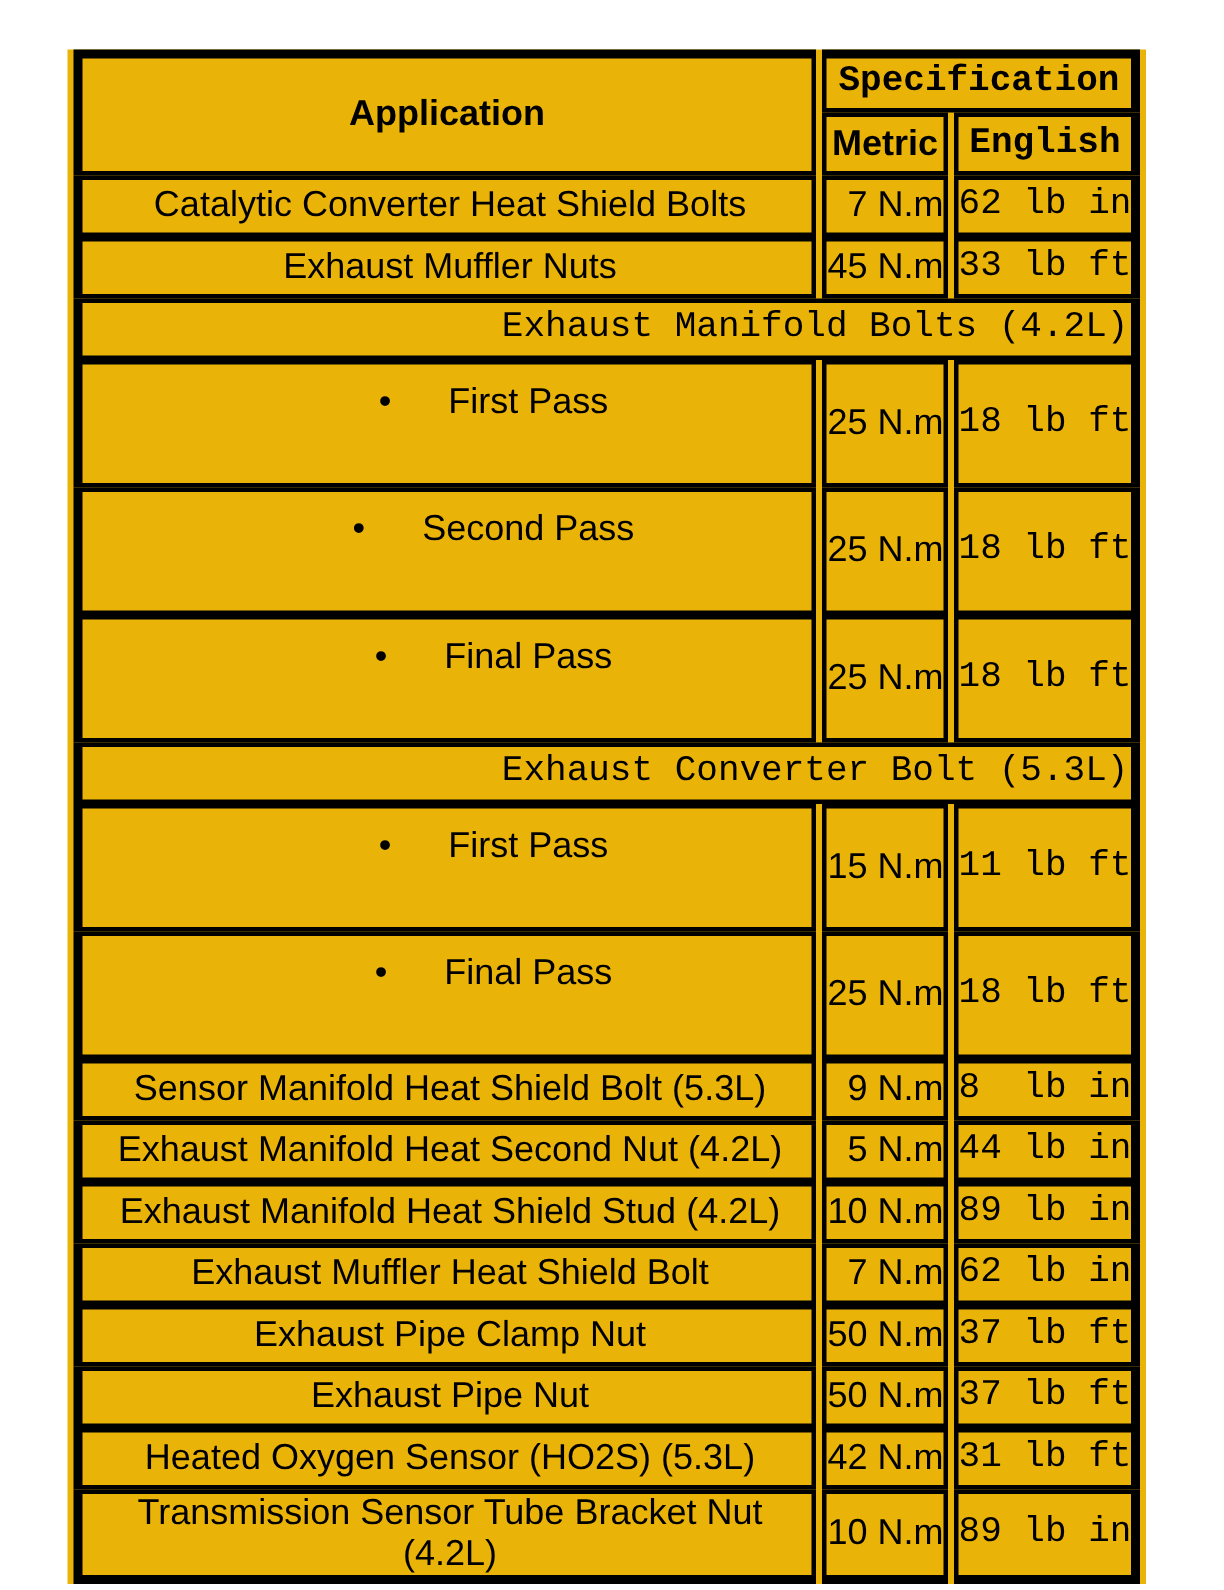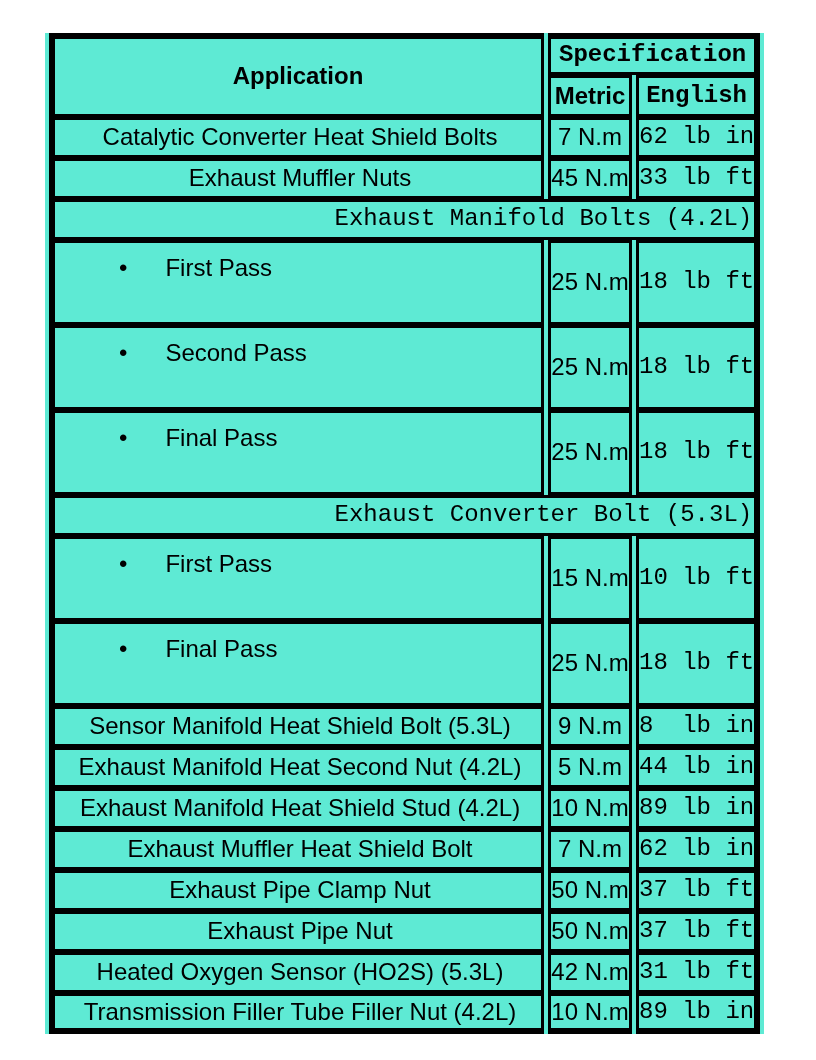--- a/index.html
+++ b/index.html
@@ -11,21 +11,21 @@
     color: #000000;
     position: relative;
   }
   .spec-table {
     position: absolute;
     left: 45px;
     top: 33px;
     border-collapse: separate;
     border-spacing: 4px 0;
     table-layout: fixed;
-    background: #5eead4;
+    background: #eab308;
   }
   .spec-table col.c-app { width: 495px; }
   .spec-table col.c-metric { width: 84px; }
   .spec-table col.c-english { width: 105px; }
   th, td {
     box-sizing: border-box;
     border: 3px solid #000000;
     font-size: 24px;
     line-height: 1.12;
     overflow: hidden;
@@ -48,27 +48,27 @@
     text-align: center;
     vertical-align: middle;
     padding: 0 2px 0 6px;
   }
   td.section-cell {
     text-align: right;
     vertical-align: middle;
     padding: 0 2px 0 6px;
   }
   td.value-cell {
-    text-align: center;
+    text-align: right;
     vertical-align: middle;
     white-space: pre;
     padding: 0;
   }
   td.bullet-cell {
-    text-align: left;
+    text-align: center;
     vertical-align: top;
     padding: 12px 2px 0 64px;
   }
   .bullet-dot { display: inline-block; }
   .bullet-text { margin-left: 38px; }
 </style>
 </head>
 <body>
 
 <table class="spec-table">
@@ -115,21 +115,21 @@
         <td class="bullet-cell b-left"><span class="bullet-dot">•</span><span class="bullet-text">Final Pass</span></td>
         <td class="value-cell">25 N.m</td>
         <td class="value-cell b-right">18 lb ft</td>
       </tr>
       <tr class="row-section">
         <td colspan="3" class="section-cell b-left b-right">Exhaust Converter Bolt (5.3L)</td>
       </tr>
       <tr class="row-bullet">
         <td class="bullet-cell b-left"><span class="bullet-dot">•</span><span class="bullet-text">First Pass</span></td>
         <td class="value-cell">15 N.m</td>
-        <td class="value-cell b-right">10 lb ft</td>
+        <td class="value-cell b-right">11 lb ft</td>
       </tr>
       <tr class="row-bullet">
         <td class="bullet-cell b-left"><span class="bullet-dot">•</span><span class="bullet-text">Final Pass</span></td>
         <td class="value-cell">25 N.m</td>
         <td class="value-cell b-right">18 lb ft</td>
       </tr>
       <tr class="row-item">
         <td class="app-cell b-left">Sensor Manifold Heat Shield Bolt (5.3L)</td>
         <td class="value-cell">9 N.m</td>
         <td class="value-cell b-right">8  lb in</td>
@@ -158,18 +158,18 @@
         <td class="app-cell b-left">Exhaust Pipe Nut</td>
         <td class="value-cell">50 N.m</td>
         <td class="value-cell b-right">37 lb ft</td>
       </tr>
       <tr class="row-item">
         <td class="app-cell b-left">Heated Oxygen Sensor (HO2S) (5.3L)</td>
         <td class="value-cell">42 N.m</td>
         <td class="value-cell b-right">31 lb ft</td>
       </tr>
       <tr class="row-item b-bottom">
-        <td class="app-cell b-left">Transmission Filler Tube Filler Nut (4.2L)</td>
+        <td class="app-cell b-left">Transmission Sensor Tube Bracket Nut (4.2L)</td>
         <td class="value-cell">10 N.m</td>
         <td class="value-cell b-right">89 lb in</td>
       </tr>
     </tbody>
 </table>
 
 </body></html>

